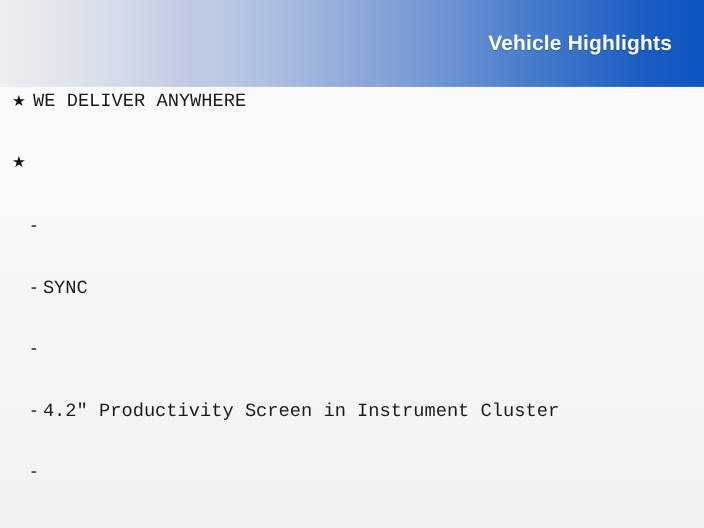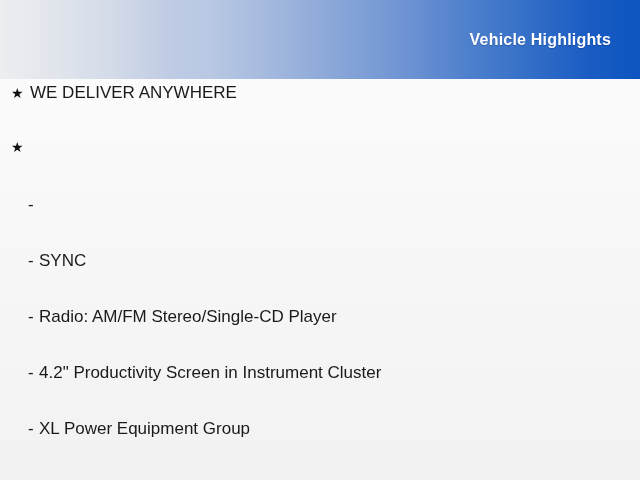--- a/index.html
+++ b/index.html
@@ -44,21 +44,21 @@
         #1a5cc3 92%,
         #0d55c0 100%);
     display: flex;
     align-items: center;
     justify-content: flex-end;
     overflow: hidden;
   }
 
   .header-title {
     color: #ffffff;
-    font-size: 16px;
+    font-size: 19px;
     font-weight: bold;
     letter-spacing: 0.2px;
     margin-right: 29px;
     white-space: nowrap;
     line-height: 1;
     text-shadow: 0 1px 1px rgba(0, 40, 110, 0.35);
   }
 
   
   .highlights {
@@ -88,20 +88,21 @@
     font-size: 14px;
     line-height: 1;
     text-align: left;
   }
 
   .hl-label {
     color: #1a1a1a;
     font-size: 17px;
     line-height: 1;
     white-space: nowrap;
+    font-family: Liberation Mono, monospace;
   }
 
   
   .hl-row.sub {
     padding-left: 28px;
   }
 
   .dash-marker {
     flex: 0 0 auto;
     width: 11px;
@@ -134,28 +135,26 @@
       <span class="dash-marker">-</span>
     </li>
 
     <li class="hl-row sub">
       <span class="dash-marker">-</span>
       <span class="hl-label">SYNC</span>
     </li>
 
     <li class="hl-row sub">
       <span class="dash-marker">-</span>
-      <span class="hl-label">Radio: AM/FM Stereo/Single-CD Player</span>
     </li>
 
     <li class="hl-row sub">
       <span class="dash-marker">-</span>
       <span class="hl-label">4.2" Productivity Screen in Instrument Cluster</span>
     </li>
 
     <li class="hl-row sub">
       <span class="dash-marker">-</span>
-      <span class="hl-label">XL Power Equipment Group</span>
     </li>
 
   </ul>
 
 </div>
 
 </body></html>

